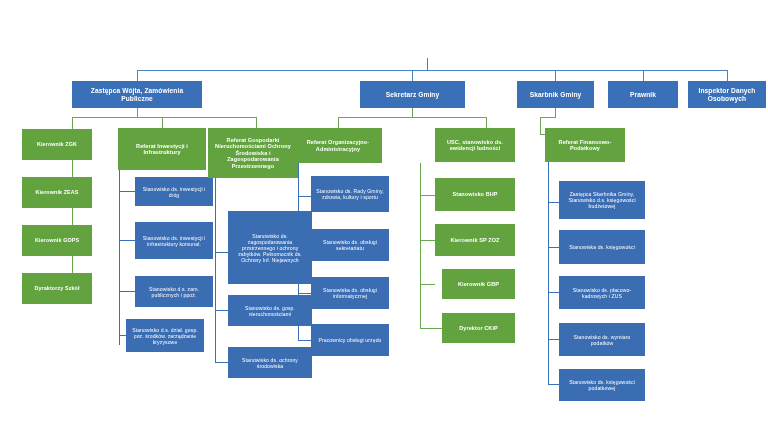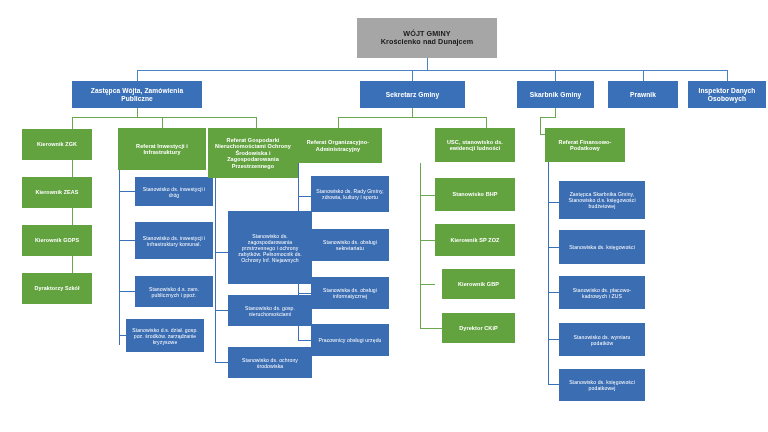--- a/index.html
+++ b/index.html
@@ -97,26 +97,20 @@
   <div class="line v lg" style="left:540px;top:117px;width:1px;height:17px;"></div>
   <div class="line h lg" style="left:540px;top:134px;width:5px;height:1px;"></div>
 
   <div class="line v lblue-d" style="left:548px;top:162px;width:1px;height:222px;"></div>
   <div class="line h lblue-d" style="left:548px;top:202px;width:11px;height:1px;"></div>
   <div class="line h lblue-d" style="left:548px;top:247px;width:11px;height:1px;"></div>
   <div class="line h lblue-d" style="left:548px;top:292px;width:11px;height:1px;"></div>
   <div class="line h lblue-d" style="left:548px;top:339px;width:11px;height:1px;"></div>
   <div class="line h lblue-d" style="left:548px;top:384px;width:11px;height:1px;"></div>
 
-  <div class="node root" style="left:357px;top:18px;width:140px;height:40px;">
-    <span>
-      <span>WÓJT GMINY</span>
-      <span>Krościenko nad Dunajcem</span>
-    </span>
-  </div>
 
   <div class="node blue n-top" style="left:72px;top:81px;width:130px;height:27px;">
     <span>Zastępca Wójta, Zamówienia Publiczne</span>
   </div>
   <div class="node blue n-top" style="left:360px;top:81px;width:105px;height:27px;">
     <span>Sekretarz Gminy</span>
   </div>
   <div class="node blue n-top" style="left:517px;top:81px;width:77px;height:27px;">
     <span>Skarbnik Gminy</span>
   </div>

